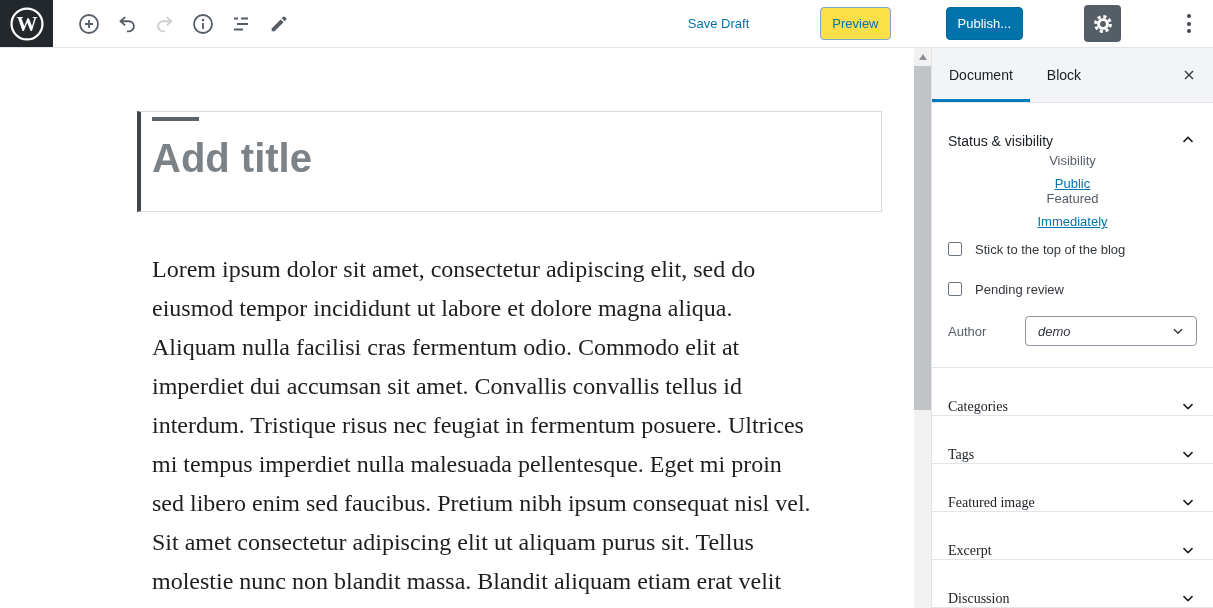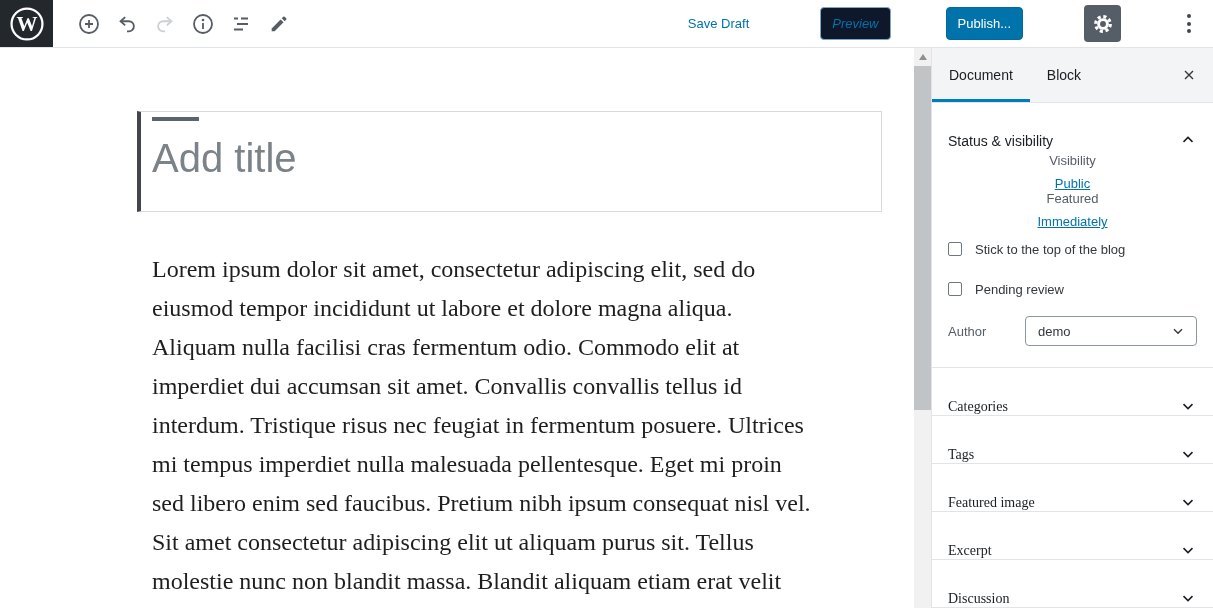--- a/index.html
+++ b/index.html
@@ -12,39 +12,39 @@
   .logo { width:53px; height:47px; background:#23282d; display:flex;
           align-items:center; justify-content:center; cursor:pointer; }
   .tools { display:flex; align-items:center; margin-left:23px; gap:12px; }
   .tool-btn { width:26px; height:36px; display:flex; align-items:center;
               justify-content:center; background:transparent; border:none; cursor:pointer; }
   .header-right { margin-left:auto; display:flex; align-items:center; padding-right:16px;gap:47px; }
   .save-draft { color:#0073aa; font-size:13px; margin-right:24px; cursor:pointer;
                 background:none; border:none; }
   .btn { height:33px; font-size:13px; border-radius:4px; cursor:pointer;
          padding:0 11px; font-family:inherit; }
-  .btn-secondary { background:#0f172a; border:1px solid #7aa8c5; color:#0073aa;font-style:italic; }
+  .btn-secondary { background:#fde047; border:1px solid #7aa8c5; color:#0073aa; }
   .btn-primary { background:#0073aa; border:1px solid #006a9e; color:#fff; margin-left:8px; }
   .gear-btn { width:37px; height:37px; background:#555d66; border:none; border-radius:4px;
               margin-left:14px; display:flex; align-items:center; justify-content:center;
               cursor:pointer; }
   .more-btn { background:none; border:none; margin-left:13px; padding:4px 6px;
               display:flex; flex-direction:column; gap:3.5px; cursor:pointer; }
   .more-btn i { width:4px; height:4px; border-radius:50%; background:#40464d; display:block; }
 
   
   .main { display:flex; height:560px; }
   .content { flex:1; position:relative; background:#fff; overflow:hidden; }
 
   .title-box { position:absolute; left:137px; top:63px; width:745px; height:101px;
                background:#fff; border:1px solid #d6dadd; border-left:4px solid #41464d;
                cursor:text; }
   .title-dash { position:absolute; left:11px; top:5px; width:47px; height:4px;
                 background:#5b636b; }
-  .title-text { position:absolute; left:11px; top:22px; font-size:40px; font-weight:normal;
+  .title-text { position:absolute; left:11px; top:22px; font-size:40px; font-weight:bold;
                 color:#7b8288; line-height:48px; letter-spacing:0; }
 
   .body-text { position:absolute; left:152px; top:202px; width:620px; cursor:text;
                font-family:"Liberation Serif", serif; font-size:24px; color:#1e1e1e; }
   .body-line { height:39px; line-height:39px; white-space:nowrap; }
 
   
   .scrollbar { width:17px; background:#f1f1f1; position:relative; }
   .scroll-up { height:17px; display:flex; align-items:center; justify-content:center;
                cursor:pointer; }
@@ -75,21 +75,21 @@
              background:none; border:none; font-family:inherit; }
   .check-row { display:flex; align-items:center; height:40px; cursor:pointer; }
   .checkbox { width:14px; height:14px; border:1.5px solid #6c7781; border-radius:2px;
               background:#fff; margin-right:13px; flex:0 0 auto; }
   .check-label { font-size:13px; color:#32373c; }
   .author-row { display:flex; align-items:center; height:44px; }
   .author-label { font-size:13px; color:#555d66; width:77px; }
   .select { flex:1; height:30px; border:1px solid #8c95a0; border-radius:4px; background:#fff;
             display:flex; align-items:center; justify-content:space-between;
             padding:0 10px 0 12px; cursor:pointer; }
-  .select-value { font-size:13px; color:#32373c; }
+  .select-value { font-size:13px; color:#32373c;font-style:italic; }
   .collapsed-panel { height:48px; display:flex; align-items:flex-end;
                      justify-content:space-between; padding:0 16px;
                      border-bottom:1px solid #e2e4e7; cursor:pointer; background:none;
                      width:100%; border-left:none; border-top:none; border-right:none;
                      font-family:Liberation Serif, serif; }
 
   svg { display:block; }
 </style>
 </head>
 <body>

